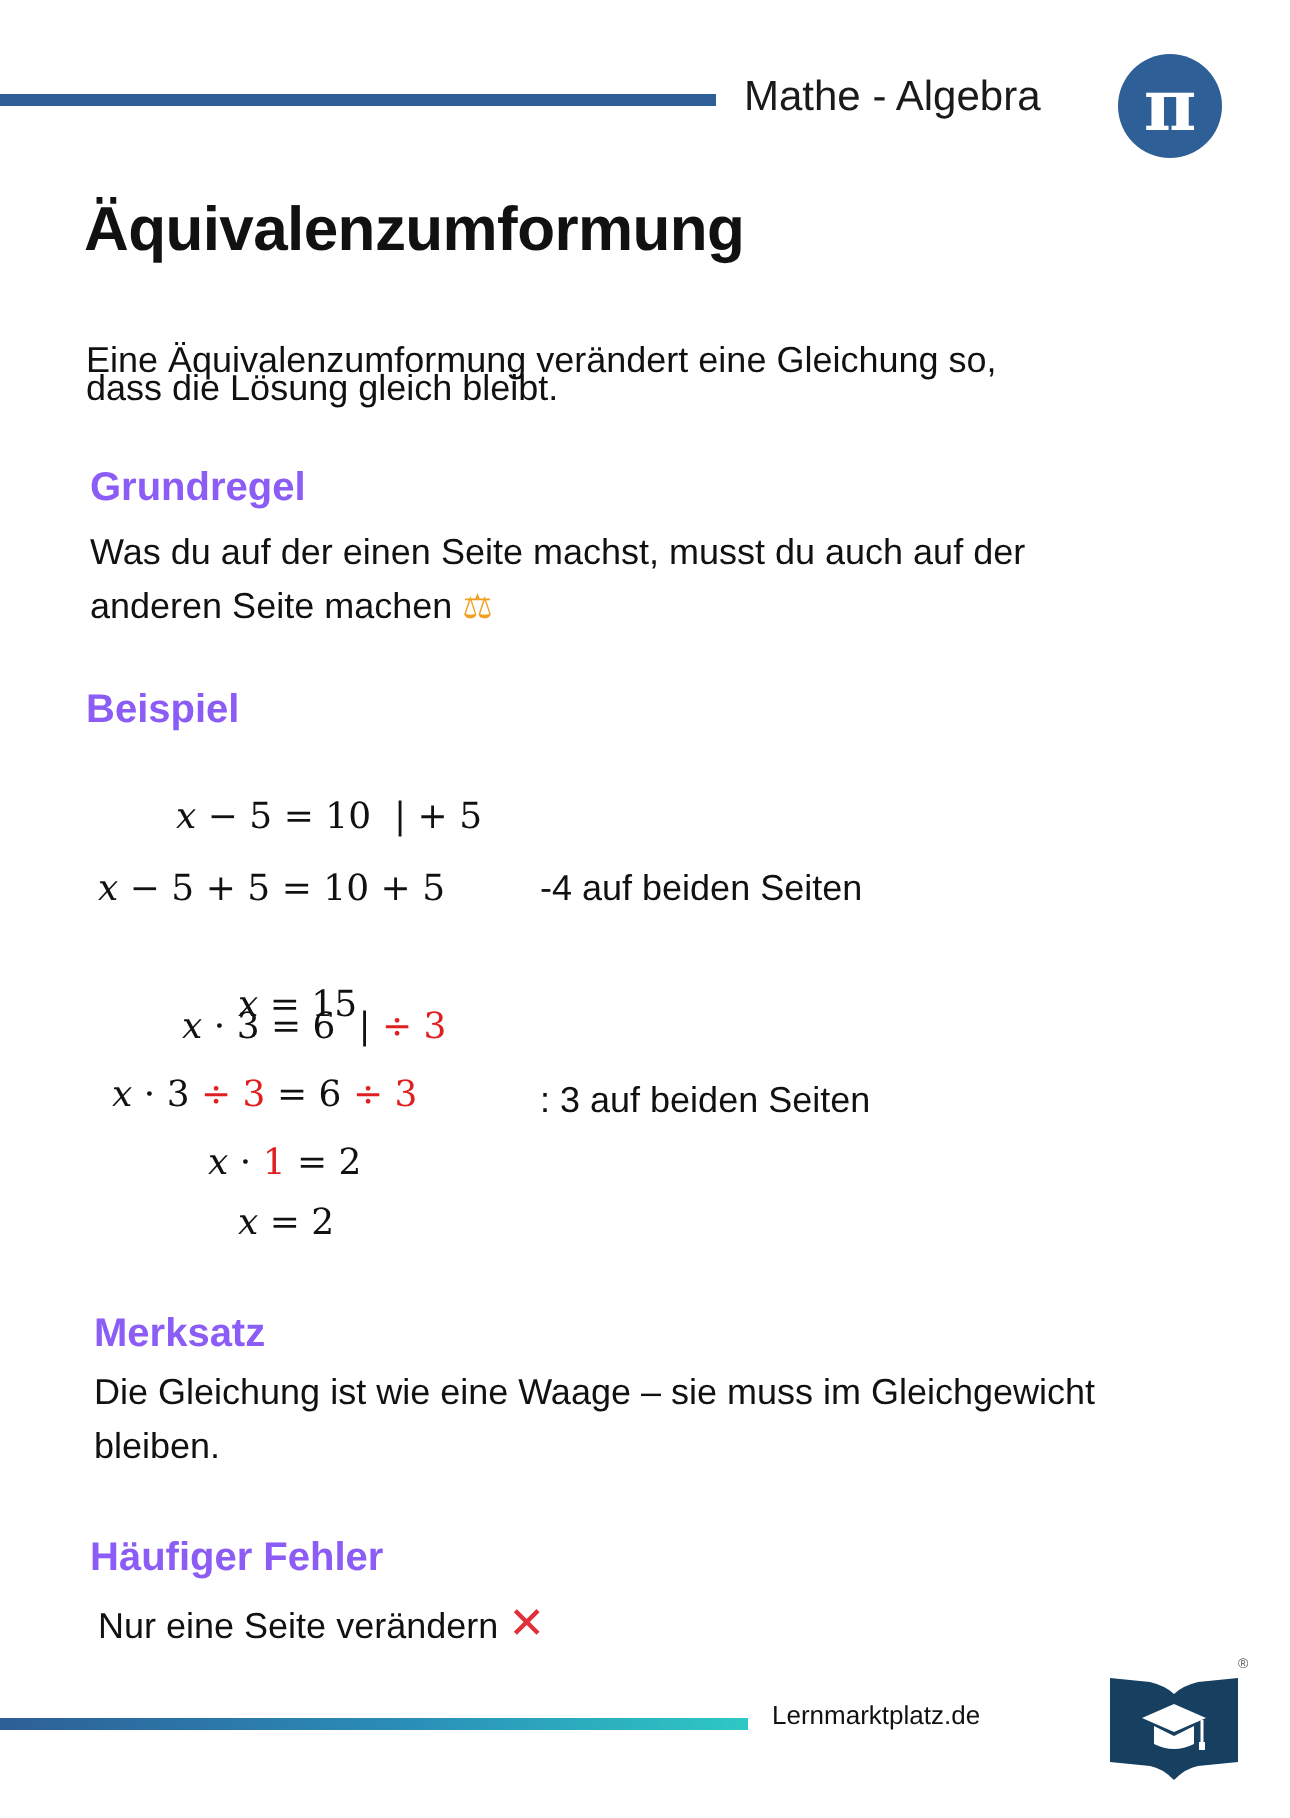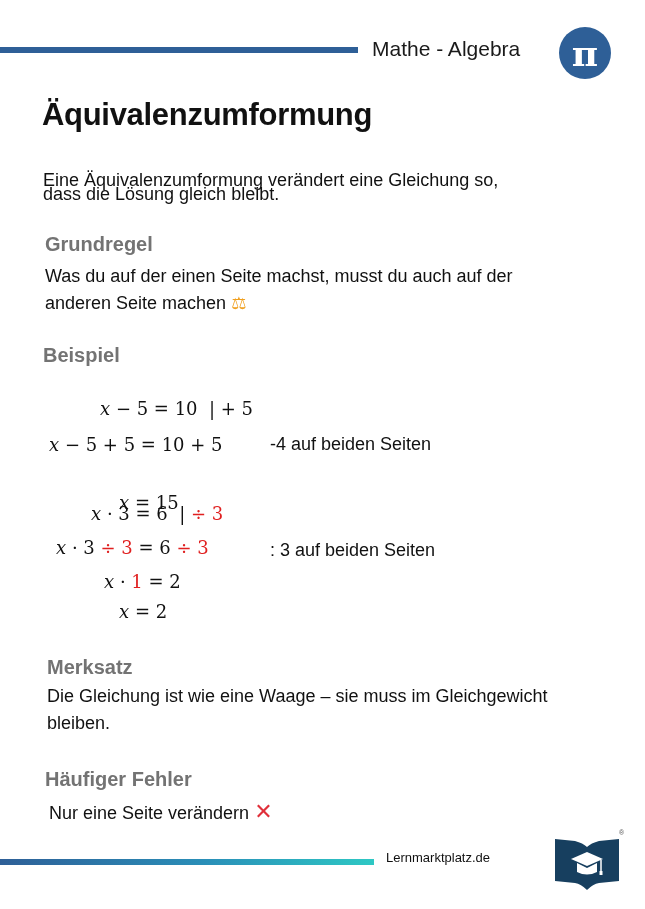--- a/index.html
+++ b/index.html
@@ -6,21 +6,21 @@
   body { width:645px; height:909px; position:relative; overflow:hidden;
          font-family:"Liberation Sans", "DejaVu Sans", sans-serif; color:#111; }
   .abs { position:absolute; }
   .top-bar { left:0; top:47px; width:358px; height:6px; background:#2e5f97; }
   .subject { left:372px; top:37px; font-size:21px; color:#1a1a1a; white-space:nowrap; }
   .pi-badge { left:559px; top:27px; width:52px; height:52px; border-radius:50%; background:#2e5f97;
               color:#fff; display:flex; align-items:center; justify-content:center;
               font-family:"DejaVu Serif", serif; font-size:36px; font-weight:bold; line-height:1; }
   .page-title { left:42px; top:97px; font-size:31px; font-weight:bold; color:#111; letter-spacing:-0.3px; white-space:nowrap; }
   .p { font-size:18px; line-height:27px; color:#111; white-space:nowrap; }
-  .h2 { font-size:20px; font-weight:bold; color:#737373; white-space:nowrap; }
+  .h2 { font-size:20px; font-weight:bold; color:#8b5cf6; white-space:nowrap; }
   .math { font-family:"DejaVu Serif", "Liberation Serif", serif; font-size:18px; color:#111; white-space:nowrap; }
   .math .v { font-style:italic; }
   .red { color:#e02020; }
   .note { font-size:18px; color:#111; white-space:nowrap; }
   .scale-icon { color:#f0a020; font-size:17px; }
   .x-icon { color:#e0303a; font-size:22px; font-weight:bold; }
   .bottom-bar { left:0; top:859px; width:374px; height:6px;
                 background:linear-gradient(90deg,#2e5f97 0%,#2a8fb8 55%,#2ec8c4 100%); }
   .brand { left:386px; top:850px; font-size:13px; color:#111; white-space:nowrap; }
   .logo { left:553px; top:837px; width:68px; height:54px; }
@@ -42,21 +42,21 @@
 
 <div class="abs h2" style="left:45px; top:233px;">Grundregel</div>
 <div class="abs p" style="left:45px; top:263px;">Was du auf der einen Seite machst, musst du auch auf der</div>
 <div class="abs p" style="left:45px; top:290px;">
   <span>anderen Seite machen</span>
   <span class="scale-icon">⚖</span>
 </div>
 
 <div class="abs h2" style="left:43px; top:344px;">Beispiel</div>
 
-<div class="abs math" style="left:100px; top:398px;">
+<div class="abs math" style="left:88px; top:398px;">
   <span class="v">x</span><span> − 5 = 10</span><span style="white-space:pre">  | + 5</span>
 </div>
 <div class="abs math" style="left:49px; top:434px;">
   <span class="v">x</span><span> − 5 + 5 = 10 + 5</span>
 </div>
 <div class="abs math" style="left:119px; top:492px;">
   <span class="v">x</span><span> = 15</span>
 </div>
 <div class="abs note" style="left:270px; top:434px;">-4 auf beiden Seiten</div>
 

